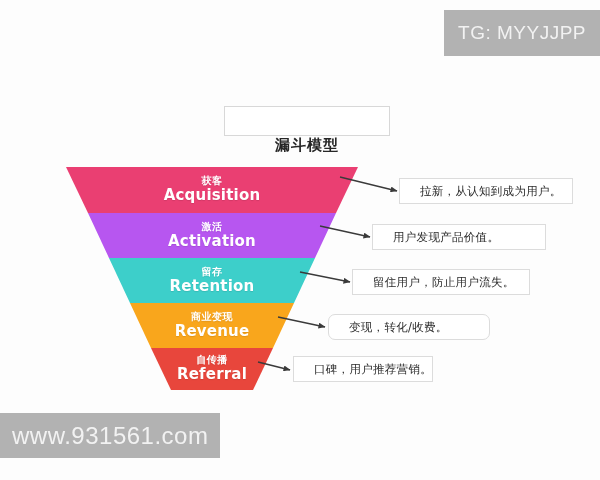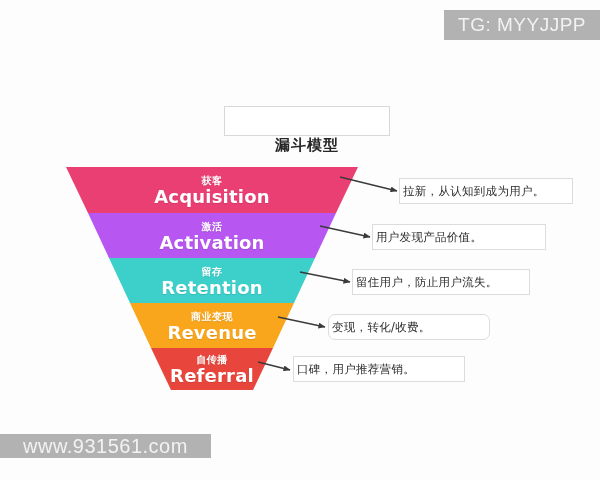--- a/index.html
+++ b/index.html
@@ -25,30 +25,30 @@
     font-weight: 400;
     letter-spacing: 0.5px;
     display: flex;
     align-items: center;
     white-space: nowrap;
   }
   #wm-top {
     right: 0;
     top: 10px;
     height: 30px;
-    padding: 0 14px;
+    padding: 8px 14px;
     font-size: 19px;
     justify-content: center;
   }
   #wm-bottom {
     left: 0;
     bottom: 22px;
-    height: 24px;
-    padding: 0 23px;
-    font-size: 20px;
+    height: 45px;
+    padding: 0 12px;
+    font-size: 24px;
   }
 
   
   #title-box {
     position: absolute;
     left: 224px;
     top: 106px;
     width: 166px;
     height: 30px;
     border: 1px solid #d8d8d8;
@@ -84,34 +84,34 @@
     text-shadow: 0 1px 1px rgba(0,0,0,0.10);
     pointer-events: none;
   }
   .band-label .cn {
     display: block;
     font-size: 10px;
     letter-spacing: 0.5px;
   }
   .band-label .en {
     display: block;
-    font-size: 18px;
+    font-size: 15px;
     letter-spacing: 0.2px;
     margin-top: 1px;
   }
 
   
   .callout {
     position: absolute;
     border: 1px solid #dcdcdc;
     background: #ffffff;
     box-sizing: border-box;
     display: flex;
     align-items: center;
-    padding: 0 3px;
+    padding: 0 20px;
     font-size: 11.5px;
     color: #2b2b2b;
     white-space: nowrap;
     letter-spacing: 0.3px;
   }
 </style>
 </head>
 <body>
 
 <div id="canvas">
@@ -164,17 +164,17 @@
   </div>
   <div class="band-label" id="lbl-4" style="left:152px; top:355px; width:120px;">
     <span class="cn">自传播</span>
     <span class="en">Referral</span>
   </div>
 
   <div class="callout" style="left:399px; top:178px; width:174px; height:26px;">拉新，从认知到成为用户。</div>
   <div class="callout" style="left:372px; top:224px; width:174px; height:26px;">用户发现产品价值。</div>
   <div class="callout" style="left:352px; top:269px; width:178px; height:26px;">留住用户，防止用户流失。</div>
   <div class="callout" style="left:328px; top:314px; width:162px; height:26px;border-radius:7px;">变现，转化/收费。</div>
-  <div class="callout" style="left:293px; top:356px; width:172px; height:26px;">口碑，用户推荐营销。</div>
+  <div class="callout" style="left:293px; top:356px; width:140px; height:26px;">口碑，用户推荐营销。</div>
 
   <div class="wm" id="wm-bottom">www.931561.com</div>
 
 </div>
 
 </body></html>

